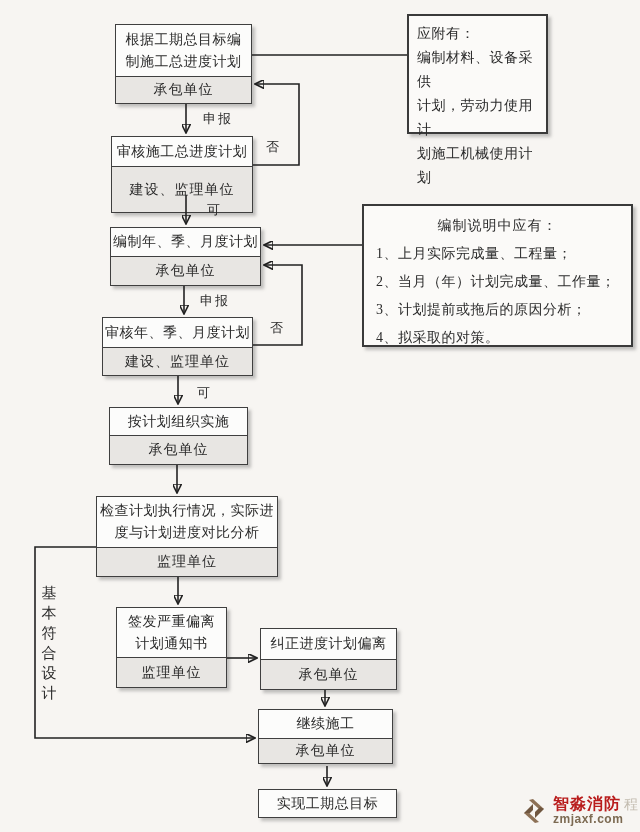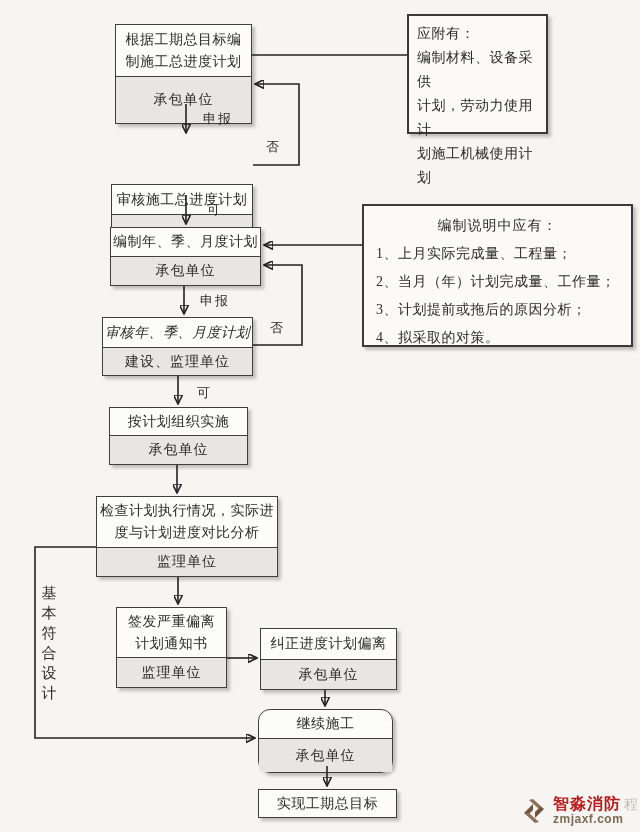--- a/index.html
+++ b/index.html
@@ -59,38 +59,38 @@
   .wm-brandrow{display:flex;align-items:baseline;gap:3px;}
   .wm-brand{font-family:"Liberation Sans","DejaVu Sans",sans-serif;font-weight:bold;font-size:16px;color:#b91c1c;letter-spacing:1px;}
   .wm-faint{font-family:"Liberation Sans","DejaVu Sans",sans-serif;font-size:14px;color:#c3bcb0;}
   .wm-domain{font-family:Liberation Sans, sans-serif;font-weight:bold;font-size:12px;color:#7c6a52;letter-spacing:.5px;}
 </style>
 </head>
 <body>
 
 <div id="canvas">
 
-  <div class="fbox" style="left:115px;top:24px;width:137px;height:100px;">
+  <div class="fbox" style="left:115px;top:24px;width:137px;height:80px;">
     <div class="title" style="height:51px;">根据工期总目标编
 制施工总进度计划</div>
     <div class="actor">承包单位</div>
   </div>
 
-  <div class="fbox" style="left:111px;top:136px;width:142px;height:77px;margin-top:48px;">
+  <div class="fbox" style="left:111px;top:136px;width:142px;height:77px;">
     <div class="title" style="height:29px;">审核施工总进度计划</div>
     <div class="actor">建设、监理单位</div>
   </div>
 
   <div class="fbox" style="left:110px;top:227px;width:151px;height:59px;">
     <div class="title" style="height:28px;">编制年、季、月度计划</div>
     <div class="actor">承包单位</div>
   </div>
 
   <div class="fbox" style="left:102px;top:317px;width:151px;height:59px;">
-    <div class="title" style="height:29px;font-style:italic;">审核年、季、月度计划</div>
+    <div class="title" style="height:29px;">审核年、季、月度计划</div>
     <div class="actor">建设、监理单位</div>
   </div>
 
   <div class="fbox" style="left:109px;top:407px;width:139px;height:58px;">
     <div class="title" style="height:27px;">按计划组织实施</div>
     <div class="actor">承包单位</div>
   </div>
 
   <div class="fbox" style="left:96px;top:496px;width:182px;height:81px;">
     <div class="title" style="height:50px;">检查计划执行情况，实际进
@@ -102,21 +102,21 @@
     <div class="title" style="height:49px;">签发严重偏离
 计划通知书</div>
     <div class="actor">监理单位</div>
   </div>
 
   <div class="fbox" style="left:260px;top:628px;width:137px;height:62px;">
     <div class="title" style="height:30px;">纠正进度计划偏离</div>
     <div class="actor">承包单位</div>
   </div>
 
-  <div class="fbox" style="left:258px;top:709px;width:135px;height:64px;border-radius:12px;">
+  <div class="fbox" style="left:258px;top:709px;width:135px;height:55px;">
     <div class="title" style="height:28px;">继续施工</div>
     <div class="actor">承包单位</div>
   </div>
 
   <div class="fbox single" style="left:258px;top:789px;width:139px;height:29px;">
     <div class="title">实现工期总目标</div>
   </div>
 
   <div class="note" style="left:407px;top:14px;width:141px;height:120px;">
     <div class="ntext">应附有：

